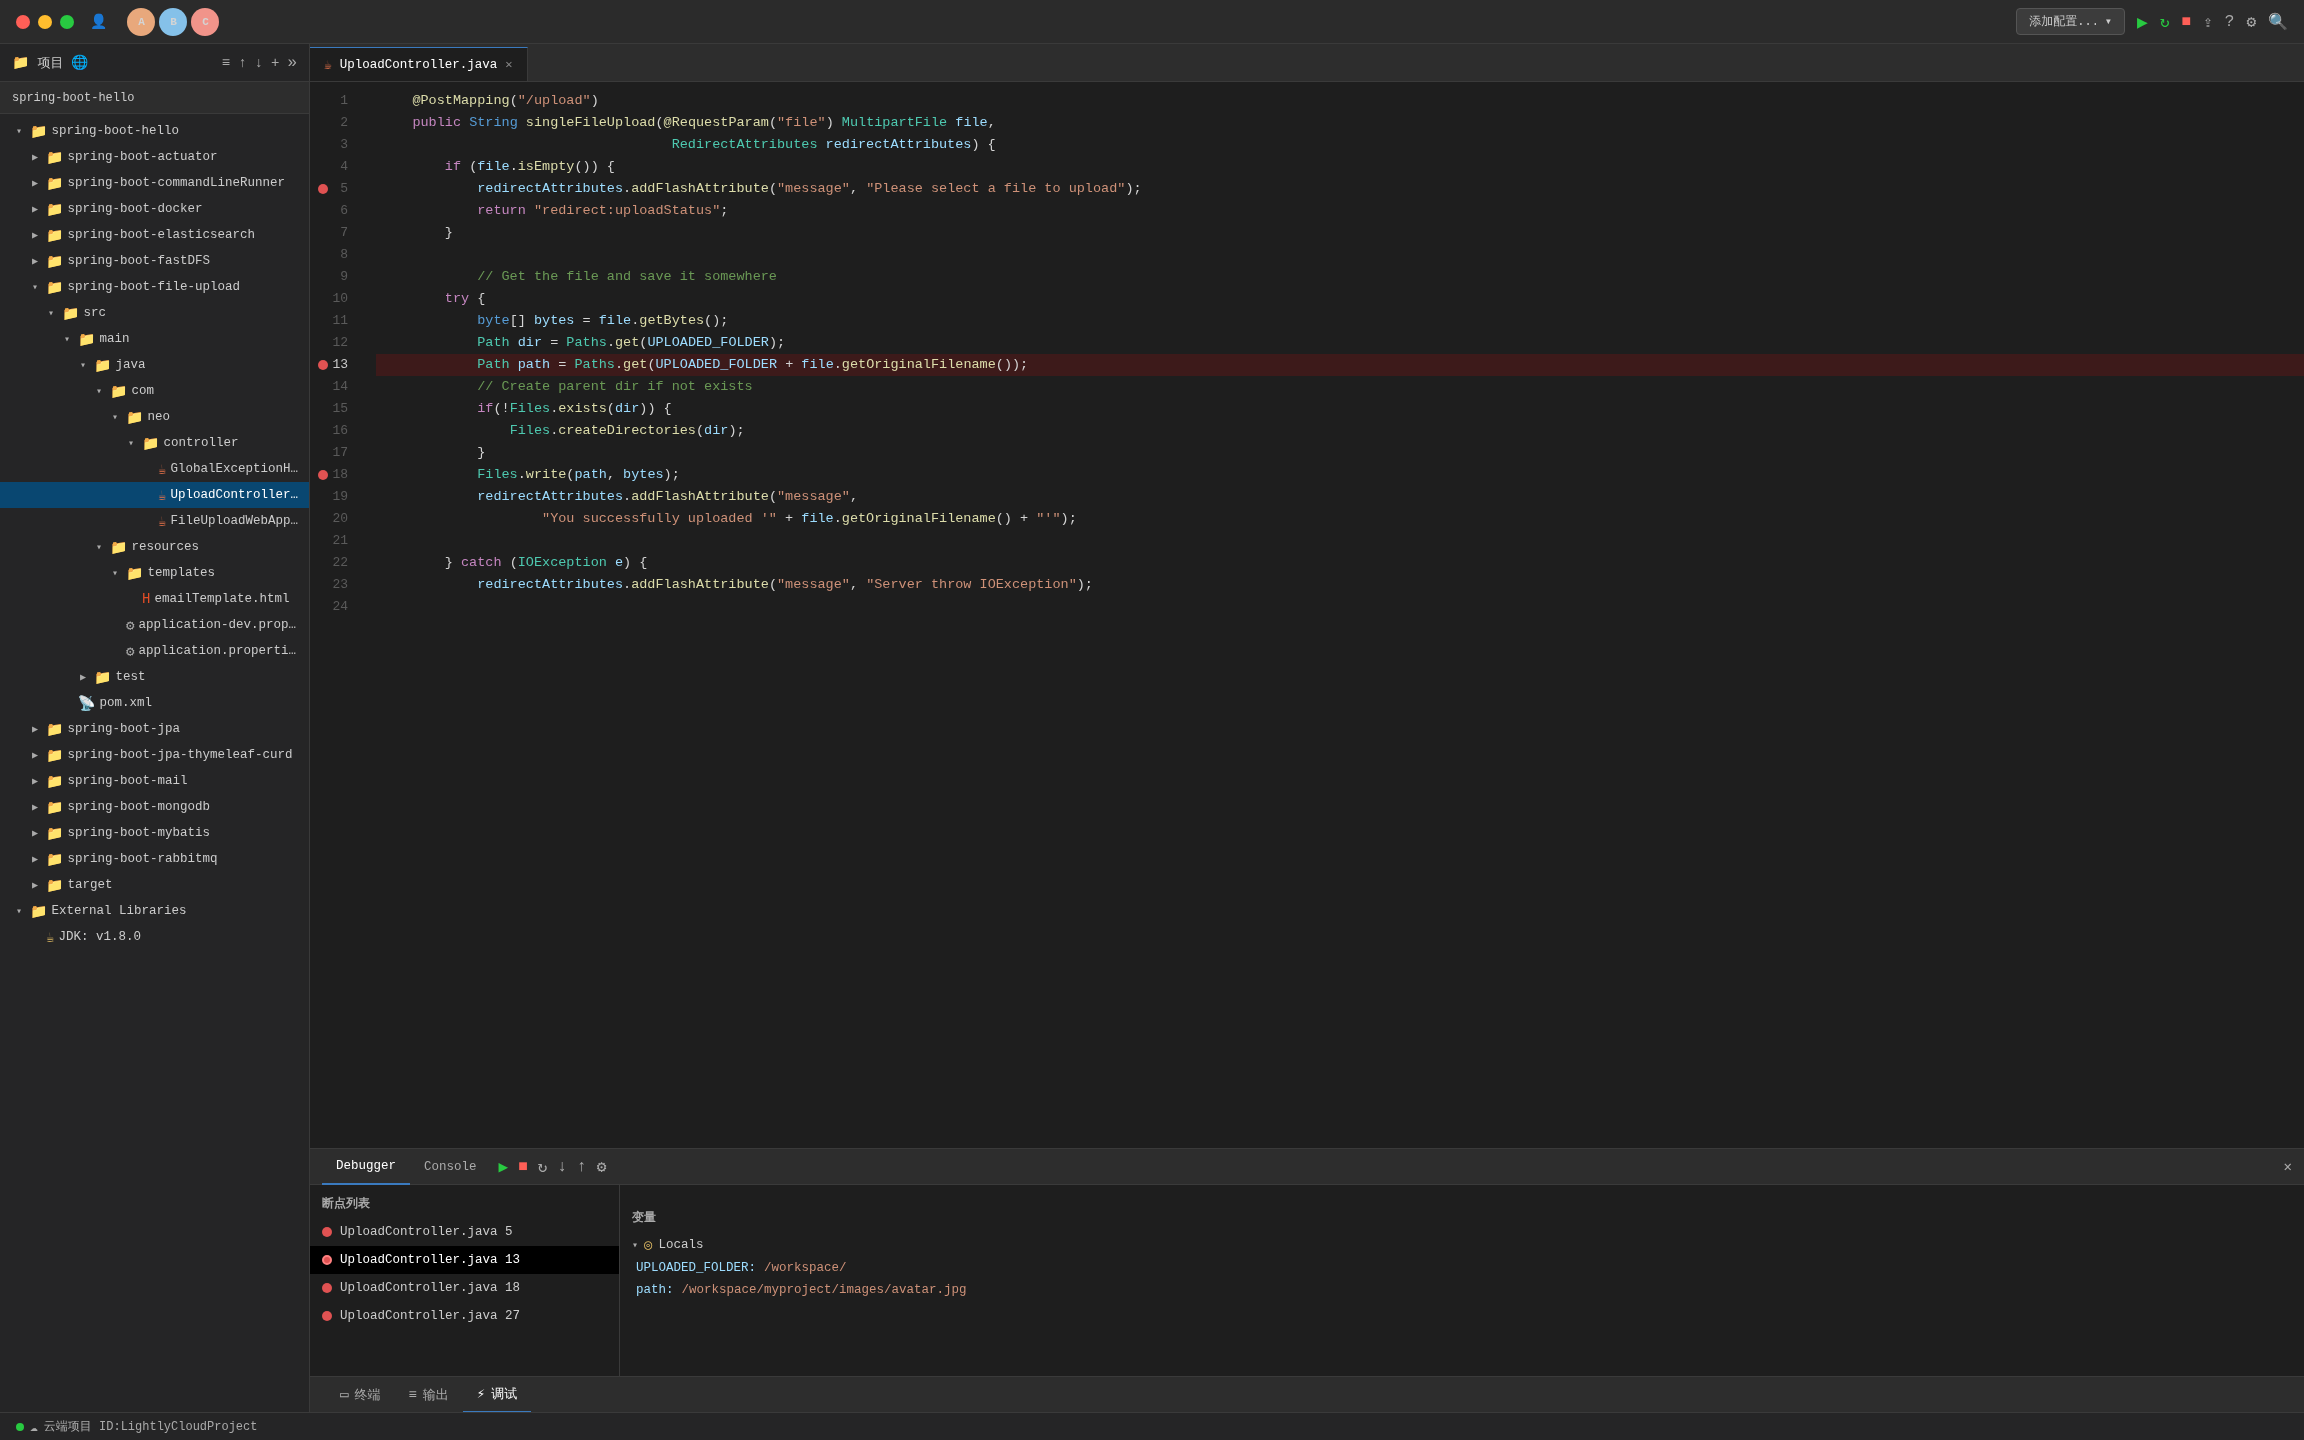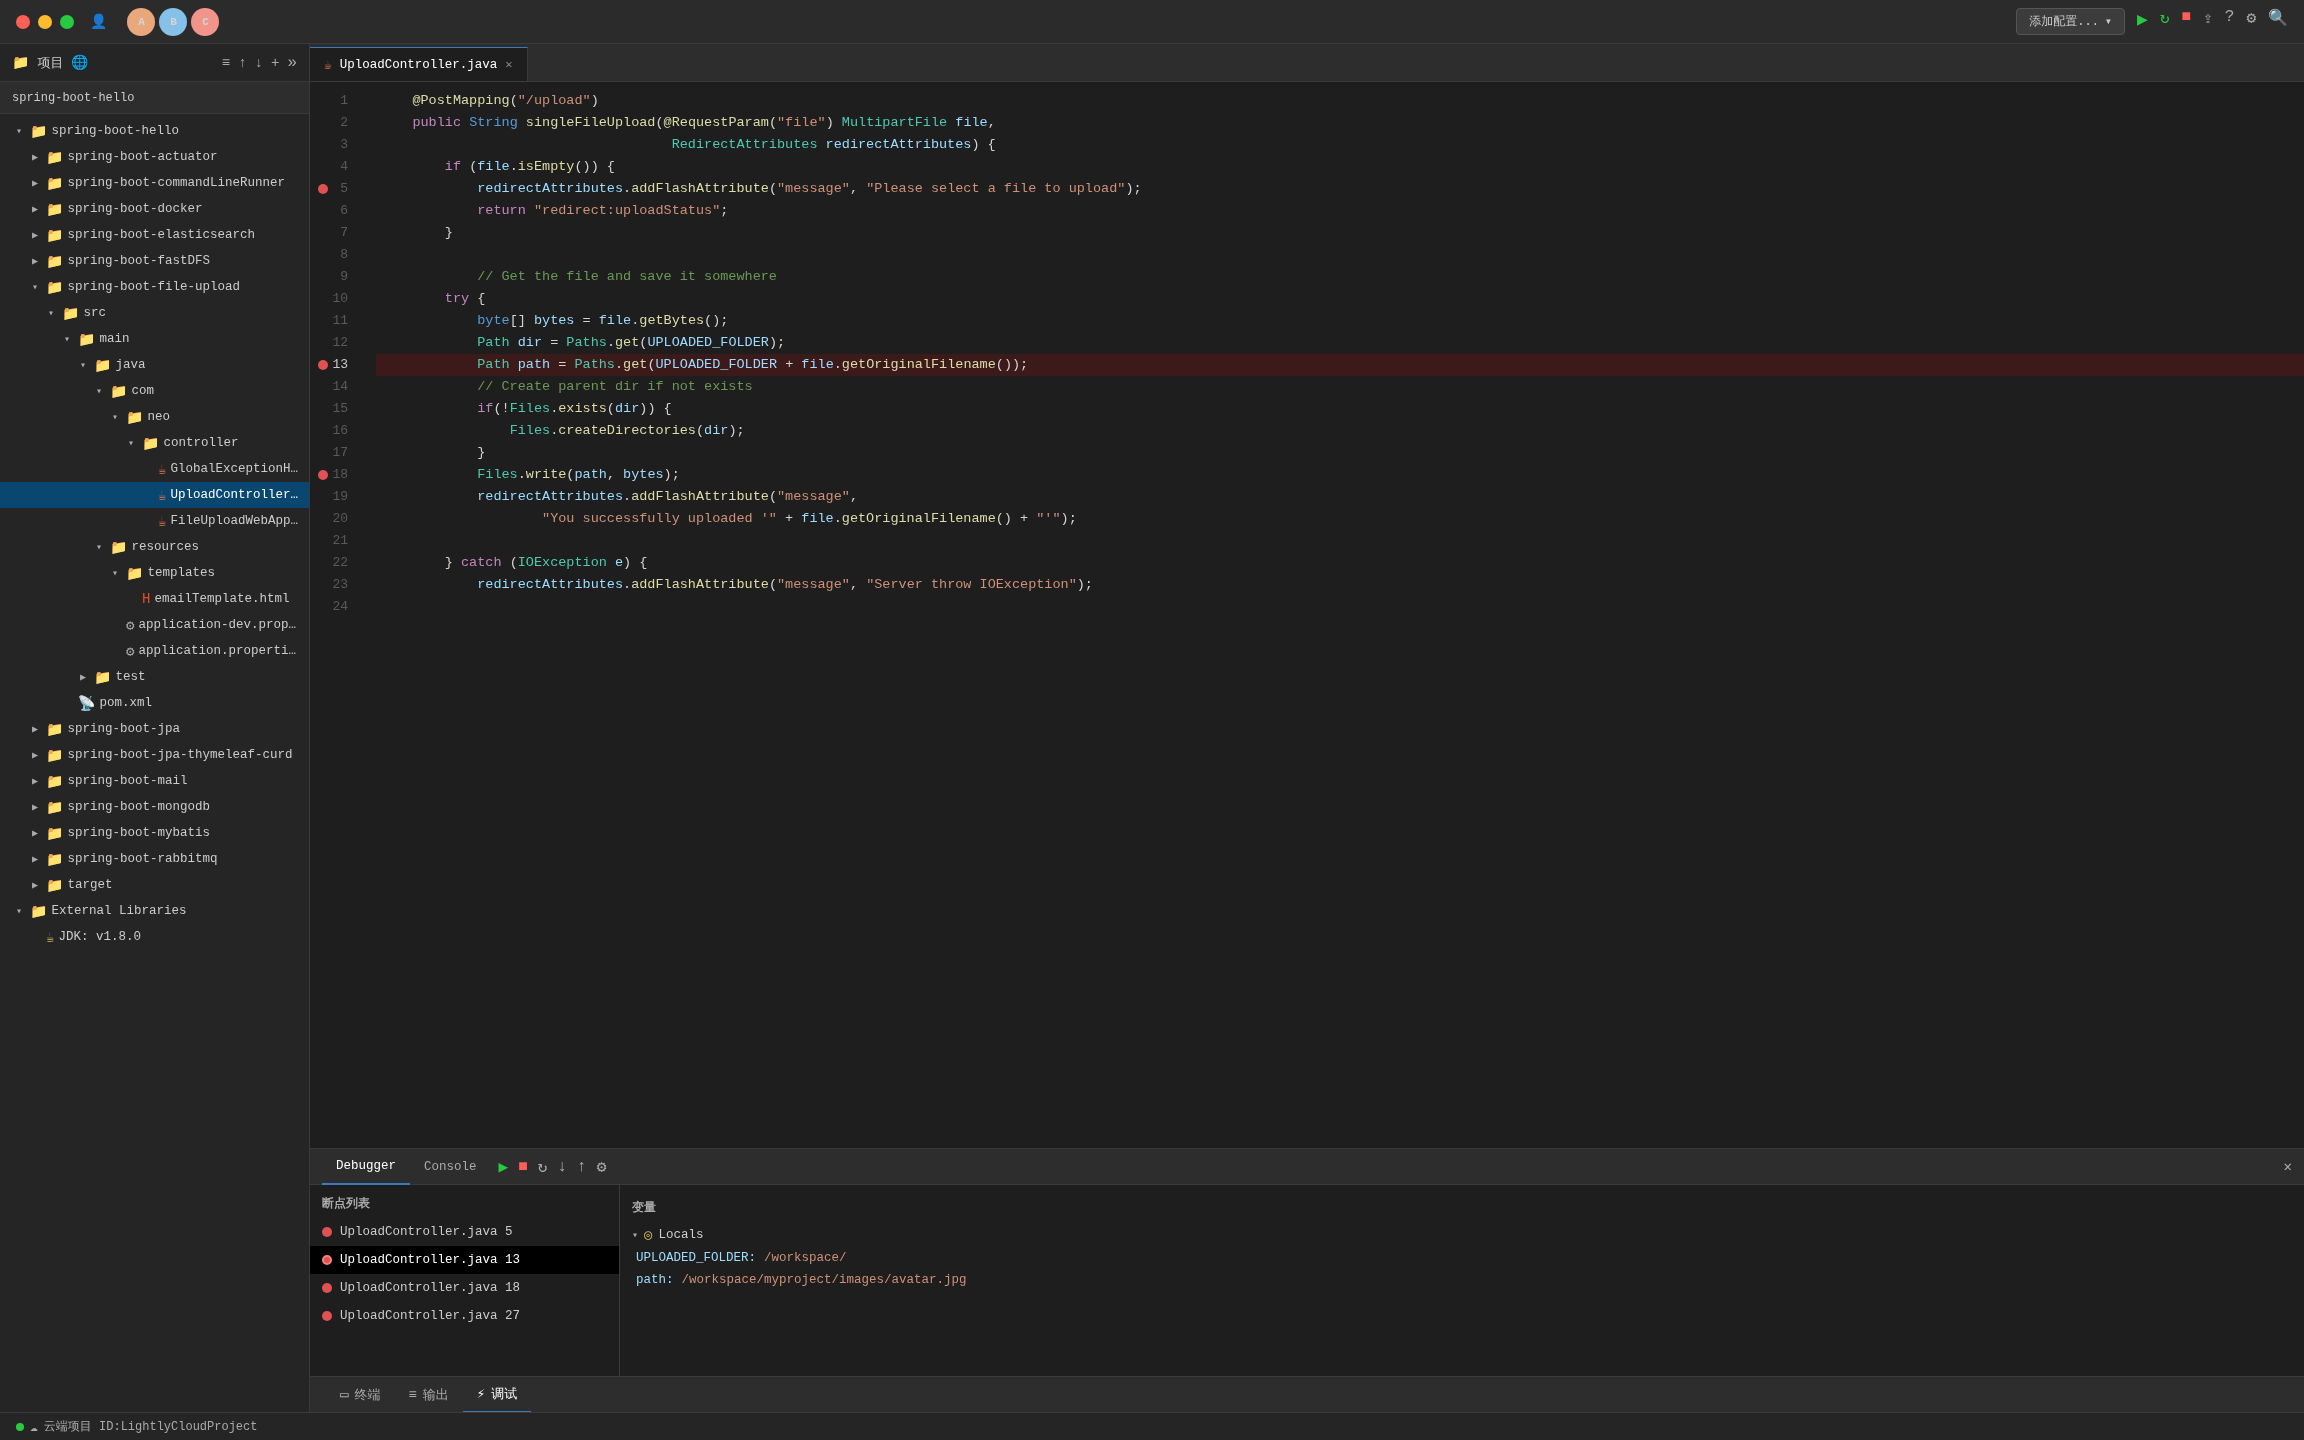--- a/index.html
+++ b/index.html
@@ -57,21 +57,21 @@
       align-items: center;
       justify-content: center;
       font-size: 11px;
       font-weight: bold;
     }
     .av1 { background: #e8a87c; }
     .av2 { background: #85c1e9; }
     .av3 { background: #f1948a; }
     .titlebar-right {
       display: flex;
-      align-items: flex-start;
+      align-items: center;
       gap: 12px;
     }
     .add-config-btn {
       background: #3c3c3c;
       border: 1px solid #555;
       color: #ccc;
       padding: 4px 12px;
       border-radius: 4px;
       font-size: 12px;
       cursor: pointer;
@@ -338,21 +338,21 @@
       color: #ccc;
       gap: 8px;
     }
     .breakpoint-item.selected { background: #000000; color: #fff; }
     .bp-dot { width: 10px; height: 10px; border-radius: 50%; background: #e05252; flex-shrink: 0; }
     .bp-dot.active { background: #e05252; border: 2px solid #ff8080; }
 
     #variables-panel {
       flex: 1;
       overflow-y: auto;
-      padding: 8px 0;
+      padding: 18px 0;
     }
     .vars-section-title {
       padding: 6px 12px;
       font-size: 12px;
       color: #aaa;
       font-weight: bold;
     }
     .var-item {
       padding: 4px 16px;
       font-size: 12.5px;

